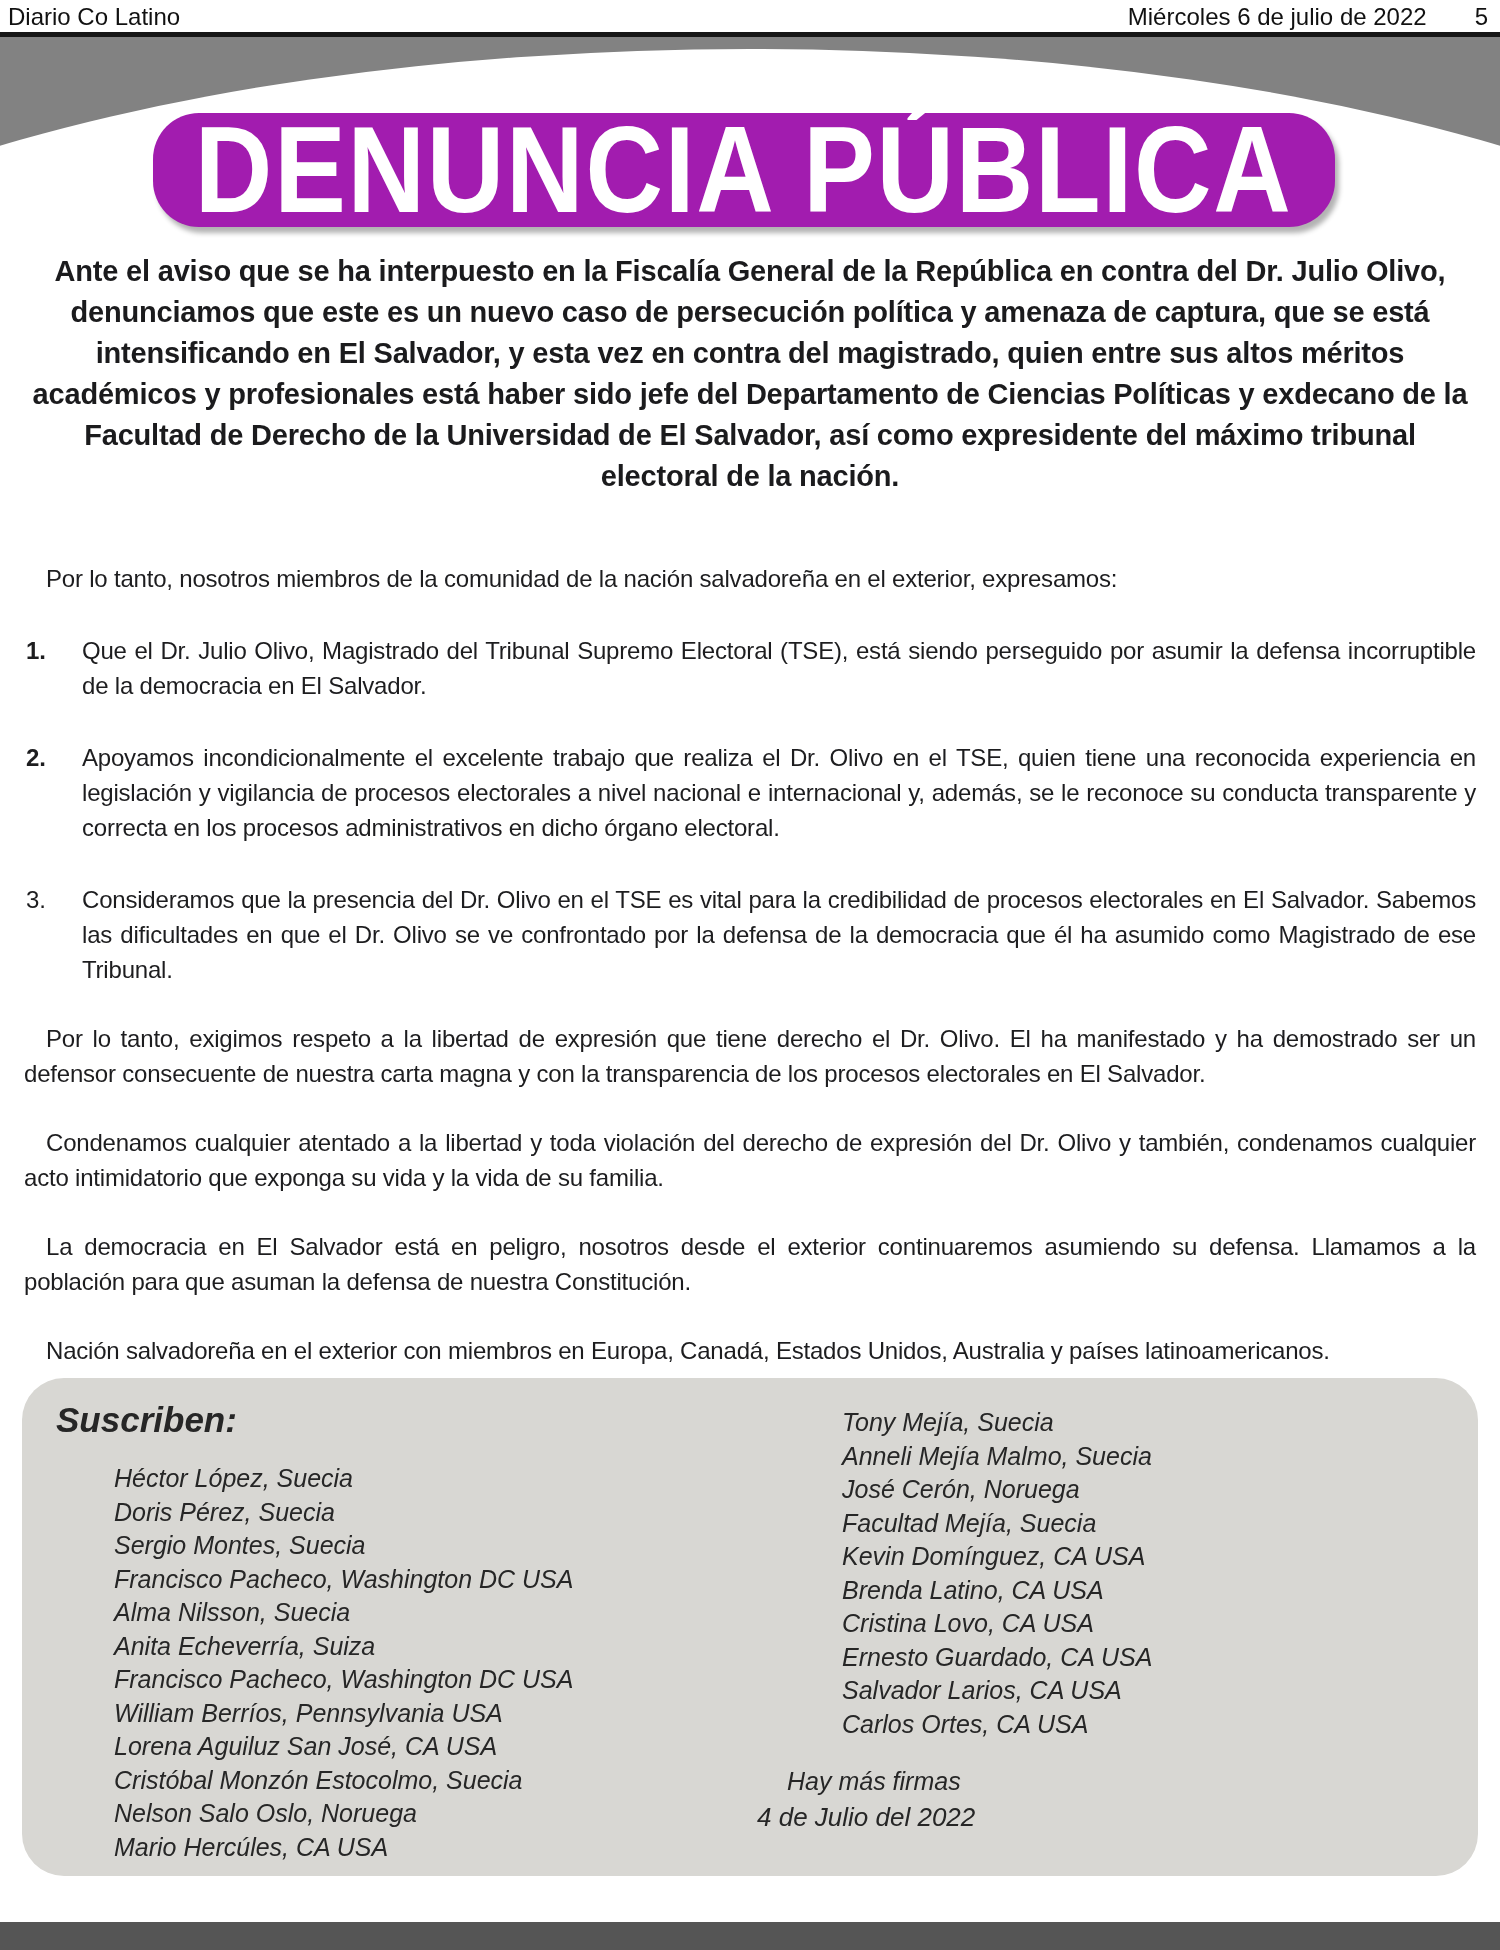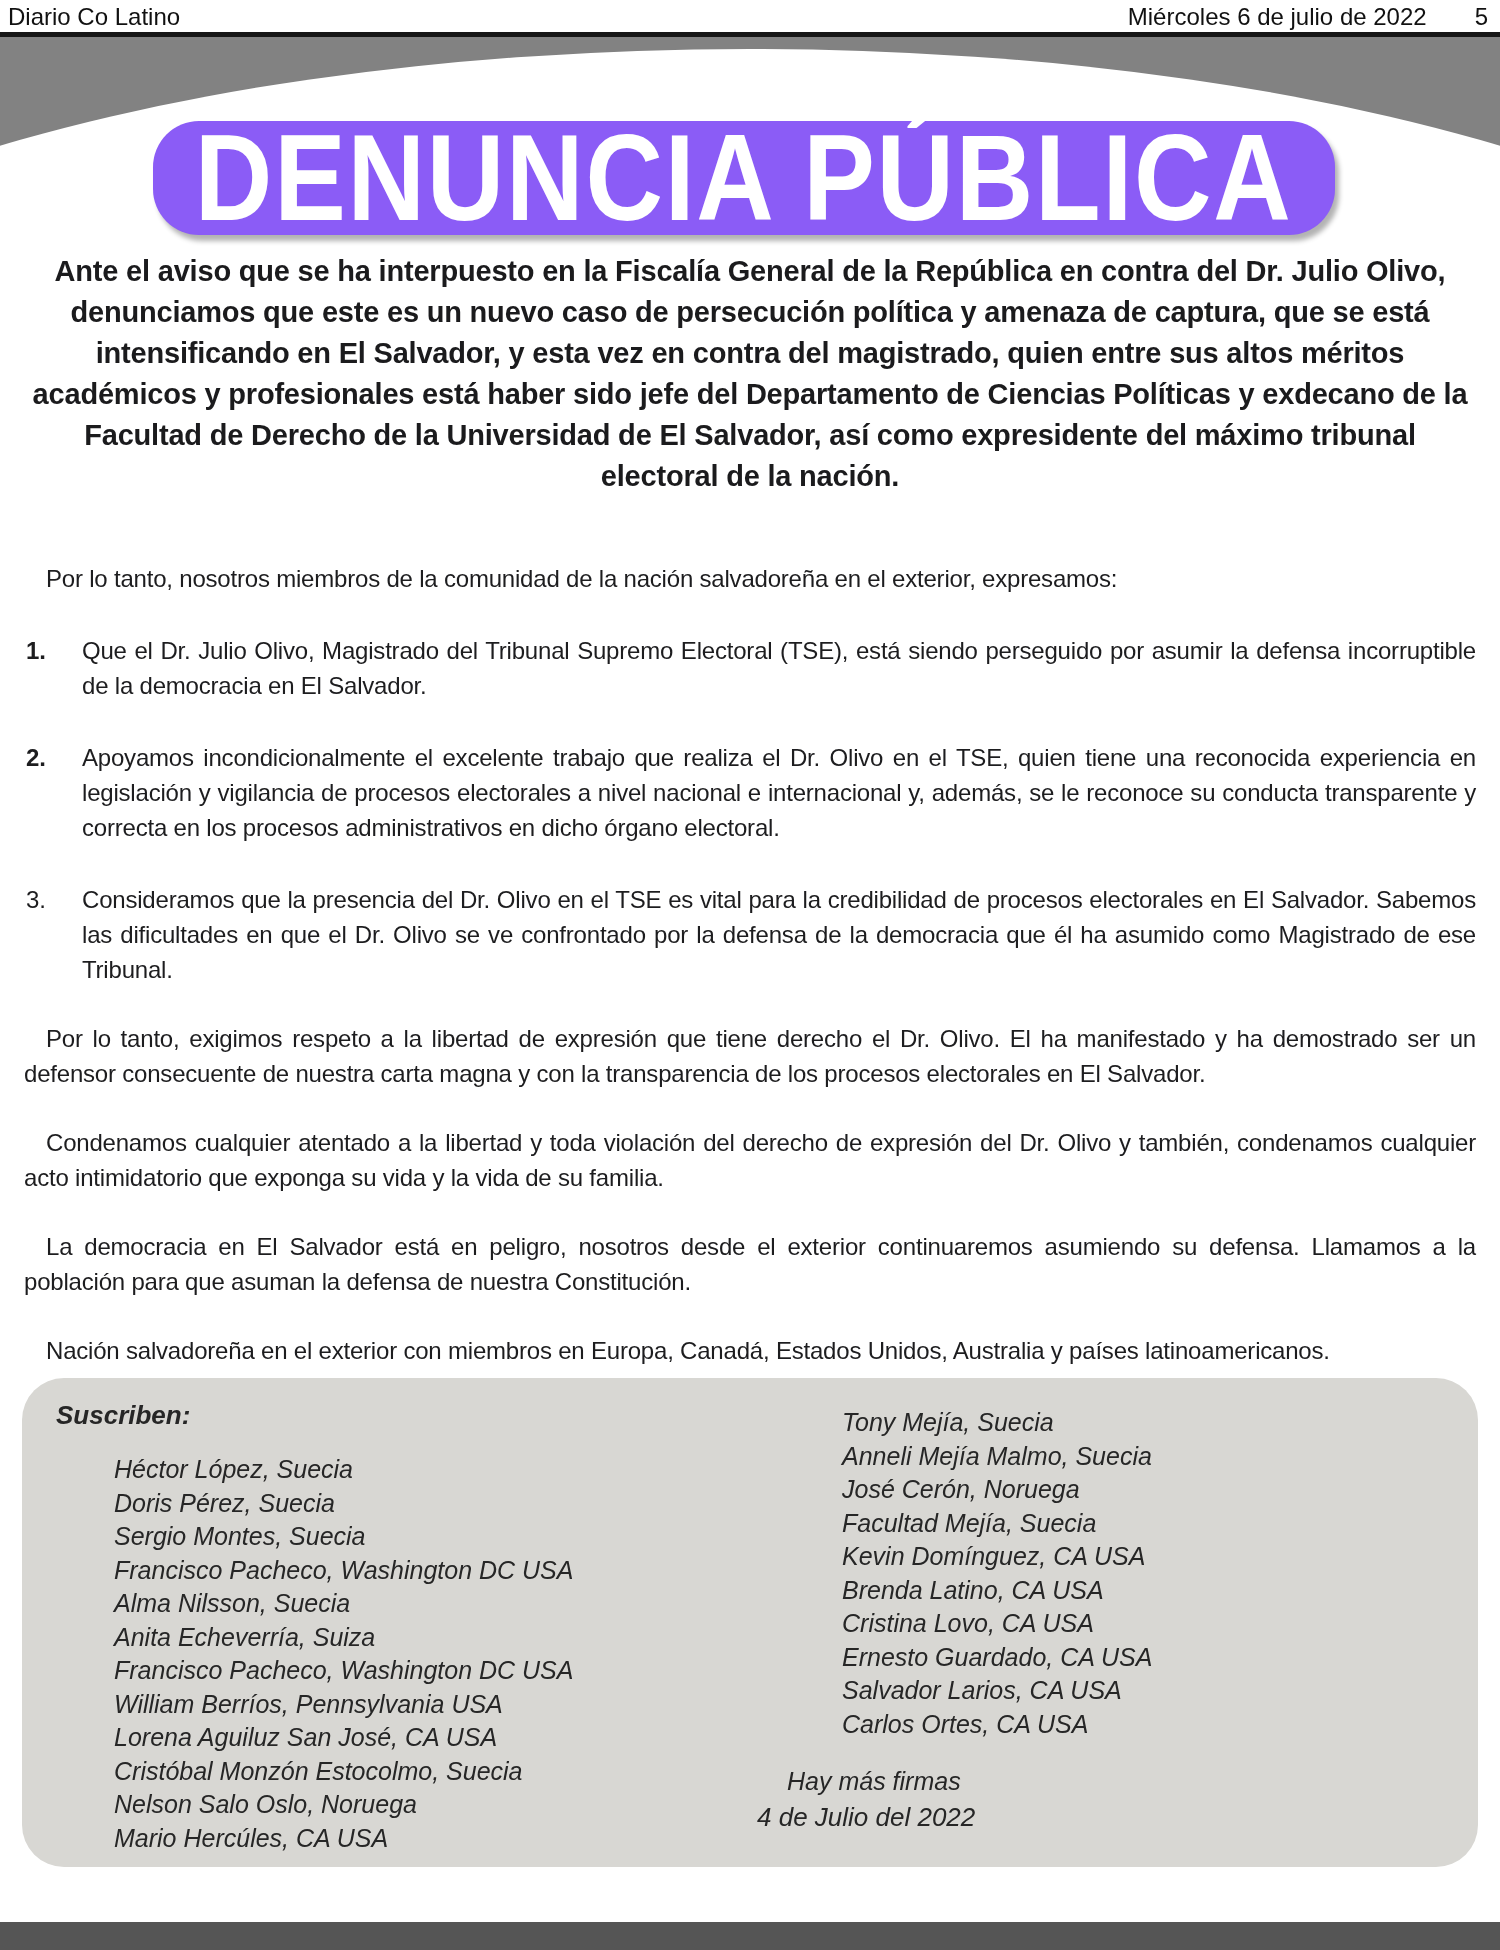--- a/index.html
+++ b/index.html
@@ -10,42 +10,42 @@
   .masthead{display:flex;justify-content:space-between;align-items:flex-start;
             padding:5px 12px 0 8px;font-size:24px;line-height:24px;color:#111;}
   .masthead-right{display:flex;align-items:baseline;}
   .masthead-page{margin-left:48px;}
   .rule{height:5px;background:#161616;margin-top:3px;}
 
   
   .banner-zone{position:relative;height:198px;}
   .gray-band{position:absolute;left:0;top:0;width:100%;height:114px;background:#828282;overflow:hidden;}
   .dome{position:absolute;left:-400px;top:12px;width:2300px;height:800px;background:#ffffff;border-radius:50%;}
-  .title-pill{position:absolute;left:153px;top:84px;width:1182px;height:114px;background:#8b5cf6;
+  .title-pill{position:absolute;left:153px;top:76px;width:1182px;height:114px;background:#a21caf;
               border-radius:46px;display:flex;align-items:center;justify-content:center;
               box-shadow:4px 6px 5px rgba(0,0,0,0.30);}
   .title-text{font-size:122px;font-weight:bold;color:#ffffff;letter-spacing:2px;white-space:nowrap;
               transform:scaleX(0.88);line-height:1;}
 
   
   .content{padding:0 24px;font-size:24px;line-height:35px;letter-spacing:-0.2px;}
   .intro{font-size:29px;line-height:41px;font-weight:bold;text-align:center;margin:16px 0 0;color:#1b1b1d;}
   .lead{margin:64px 0 0;text-indent:22px;text-align:left;}
   .item{display:flex;margin-top:37px;}
   .item .num{flex:0 0 58px;box-sizing:border-box;padding-left:2px;}
   .num.bold{font-weight:bold;}
   .item .itext{flex:1;margin:0;text-align:justify;}
   .para{margin:34px 0 0;text-indent:22px;text-align:justify;}
 
   
   .sign-box{margin:10px 22px 0;background:#d8d7d3;border-radius:42px;
             display:grid;grid-template-columns:1fr 1fr;
             padding:14px 20px 12px 34px;box-sizing:border-box;
             font-style:italic;font-size:25px;color:#262626;}
-  .suscriben{font-weight:bold;font-size:26px;margin:8px 0 0;}
+  .suscriben{font-weight:bold;font-size:35px;margin:8px 0 0;}
   .sign-list{list-style:none;margin:22px 0 0 58px;padding:0;line-height:33.5px;}
   .col-right .sign-list{margin:14px 0 0 85px;}
   .more{margin:26px 0 0 30px;}
   .sign-date{text-align:left;margin:6px 26px 0 0;font-size:26px;}
 
   
   .bottom-bar{margin-top:auto;height:28px;background:#555555;}
 </style>
 </head>
 <body>

